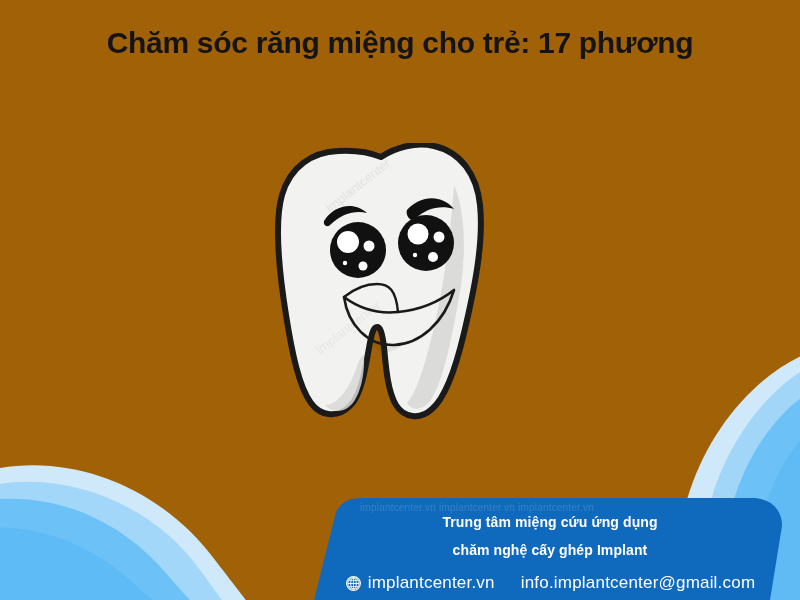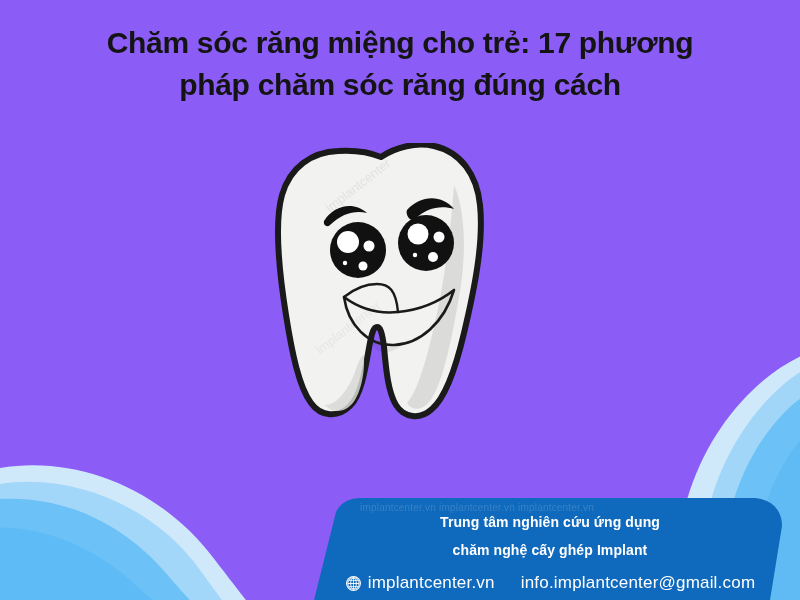--- a/index.html
+++ b/index.html
@@ -4,21 +4,21 @@
 <style>
   html, body {
     margin: 0;
     padding: 0;
     background: #ffffff;
   }
   #canvas {
     position: relative;
     width: 800px;
     height: 600px;
-    background: #8b5cf6;
+    background: #a16207;
     overflow: hidden;
     font-family: "Liberation Sans", sans-serif;
   }
 
   
   .waves {
     position: absolute;
     left: 0; top: 0;
     width: 800px; height: 600px;
     pointer-events: none;
@@ -154,21 +154,20 @@
     <path d="M -10 528 C 40 524 95 548 130 580 C 146 594 152 600 152 600 L -10 600 Z" fill="#5bb8f5" opacity="0.75"></path>
 
     <path d="M 810 352 C 760 372 712 424 690 490 C 672 544 668 600 668 600 L 810 600 Z" fill="#cfe9fb"></path>
     <path d="M 810 366 C 766 390 726 444 710 504 C 696 552 694 600 694 600 L 810 600 Z" fill="#9bd4f8" opacity="0.9"></path>
     <path d="M 810 392 C 774 414 742 462 730 514 C 720 556 719 600 719 600 L 810 600 Z" fill="#6cc2f6"></path>
     <path d="M 810 430 C 786 452 766 492 758 534 C 751 568 751 600 751 600 L 810 600 Z" fill="#5bb8f5" opacity="0.7"></path>
   </svg>
 
   <div class="title-block">
     <span class="title-line">Chăm sóc răng miệng cho trẻ: 17 phương</span>
-    <span class="title-line">pháp chăm sóc răng đúng cách</span>
   </div>
 
   <div class="tooth-wrap">
     <svg viewBox="0 0 228 285" width="228" height="285">
 
       <path d="M 113 14
                C 128 4 148 -1 166 3
                C 193 9 209 32 212 62
                C 216 100 206 148 196 190
                C 188 224 178 254 164 266
@@ -227,21 +226,21 @@
                L 452 0
                C 470 0 482 11 482 28
                L 470 102
                L 14 102
                Z" fill="#0f69bc"></path>
     </svg>
 
     <div class="banner-content">
       <div class="banner-watermark">implantcenter.vn  implantcenter.vn  implantcenter.vn</div>
 
-      <div class="banner-line1">Trung tâm nghiên cứu ứng dụng</div>
+      <div class="banner-line1">Trung tâm miệng cứu ứng dụng</div>
       <div class="banner-line2">chăm nghệ cấy ghép Implant</div>
 
       <div class="banner-row3">
         <div class="site-group">
           <svg class="globe-icon" viewBox="0 0 24 24">
             <circle cx="12" cy="12" r="10.5" fill="#ffffff"></circle>
             <circle cx="12" cy="12" r="9" fill="#0f69bc"></circle>
             <circle cx="12" cy="12" r="8" fill="none" stroke="#ffffff" stroke-width="1.4"></circle>
             <ellipse cx="12" cy="12" rx="4" ry="8" fill="none" stroke="#ffffff" stroke-width="1.3"></ellipse>
             <line x1="4" y1="12" x2="20" y2="12" stroke="#ffffff" stroke-width="1.3"></line>

